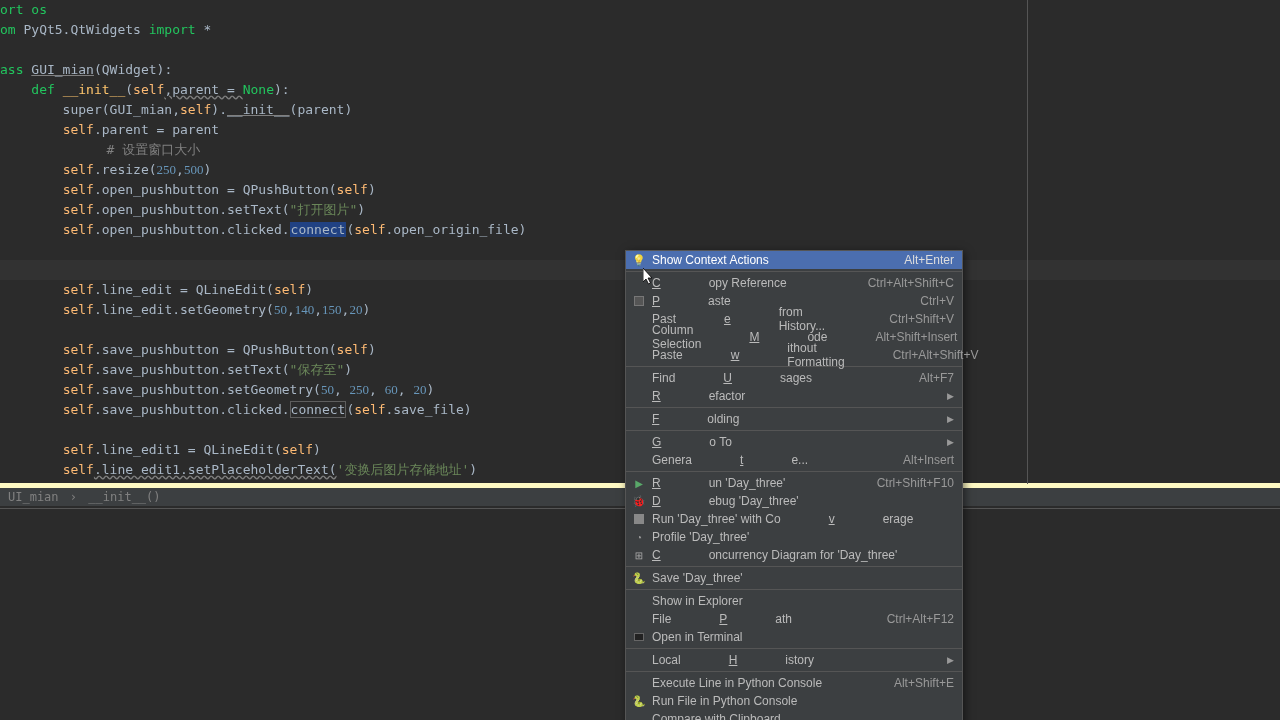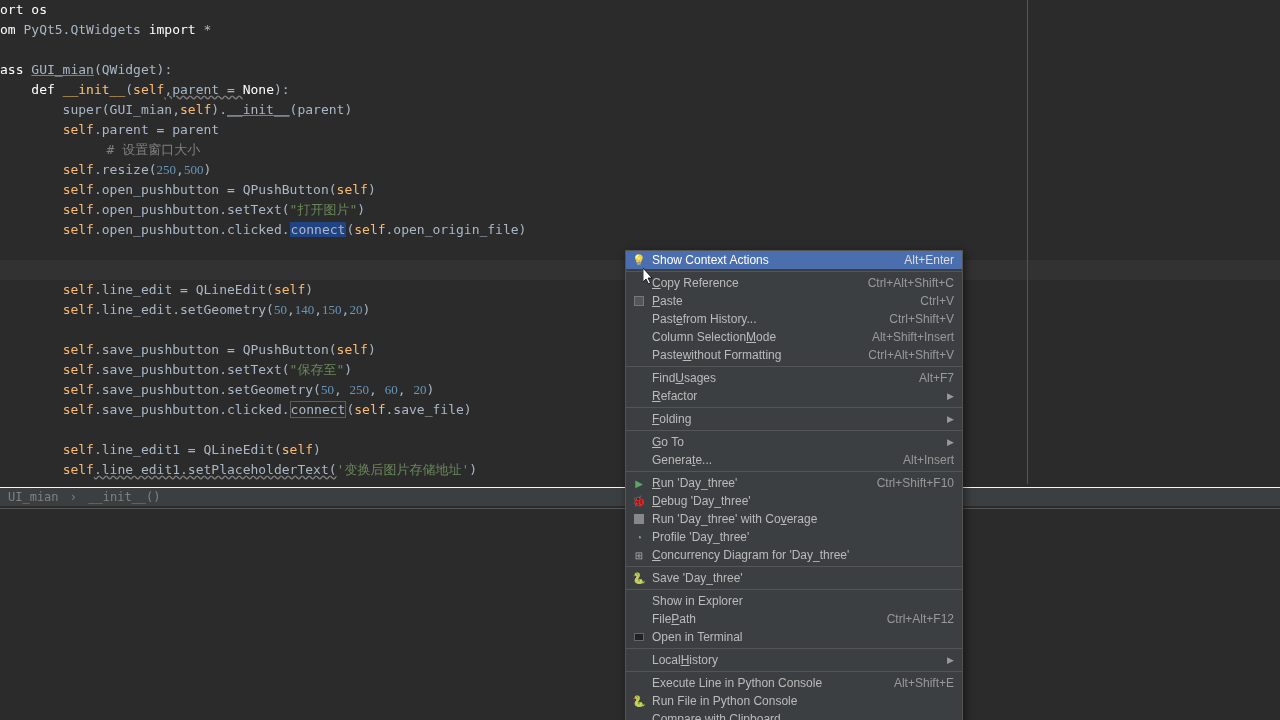--- a/index.html
+++ b/index.html
@@ -15,21 +15,21 @@
 }
 .editor {
   padding: 0;
   line-height: 20px;
   position: relative;
 }
 .line {
   white-space: pre;
   padding-left: 0;
 }
-.kw { color: #ffffff; }
+.kw { color: #22c55e; }
 .fn { color: #ffc66d; }
 .self { color: #fdba74; }
 .str { color: #6a8759; }
 .num { color: #6897bb; font-family: Liberation Serif, serif; }
 .comment { color: #808080; margin-left: 44px; }
 .highlight-line {
   background: #323232;
   position: absolute;
   left: 0;
   right: 0;
@@ -48,21 +48,21 @@
 .wavy { text-decoration: underline wavy #808080; }
 .breadcrumb {
   background: #3c3f41;
   color: #808080;
   padding: 2px 8px;
   font-size: 12px;
   position: absolute;
   bottom: 214px;
   left: 0;
   right: 0;
-  border-top: 1px solid #fef9c3;
+  border-top: 5px solid #fef9c3;
 }
 .bc-sep { margin: 0 4px; }
 .bottom-panel {
   background: #2b2b2b;
   position: absolute;
   bottom: 0;
   left: 0;
   right: 0;
   height: 212px;
   border-top: 1px solid #555;
@@ -86,20 +86,21 @@
   font-family: -apple-system, 'Segoe UI', sans-serif;
   font-size: 12px;
 }
 .menu-item {
   display: flex;
   align-items: center;
   padding: 2px 8px 2px 26px;
   color: #bbbbbb;
   position: relative;
   height: 18px;
+  gap: 48px;
 }
 .menu-item.selected {
   background: #4b6eaf;
   color: #fff;
 }
 .menu-item .shortcut {
   margin-left: auto;
   color: #999;
 }
 .menu-item.selected .shortcut { color: #ddd; }

